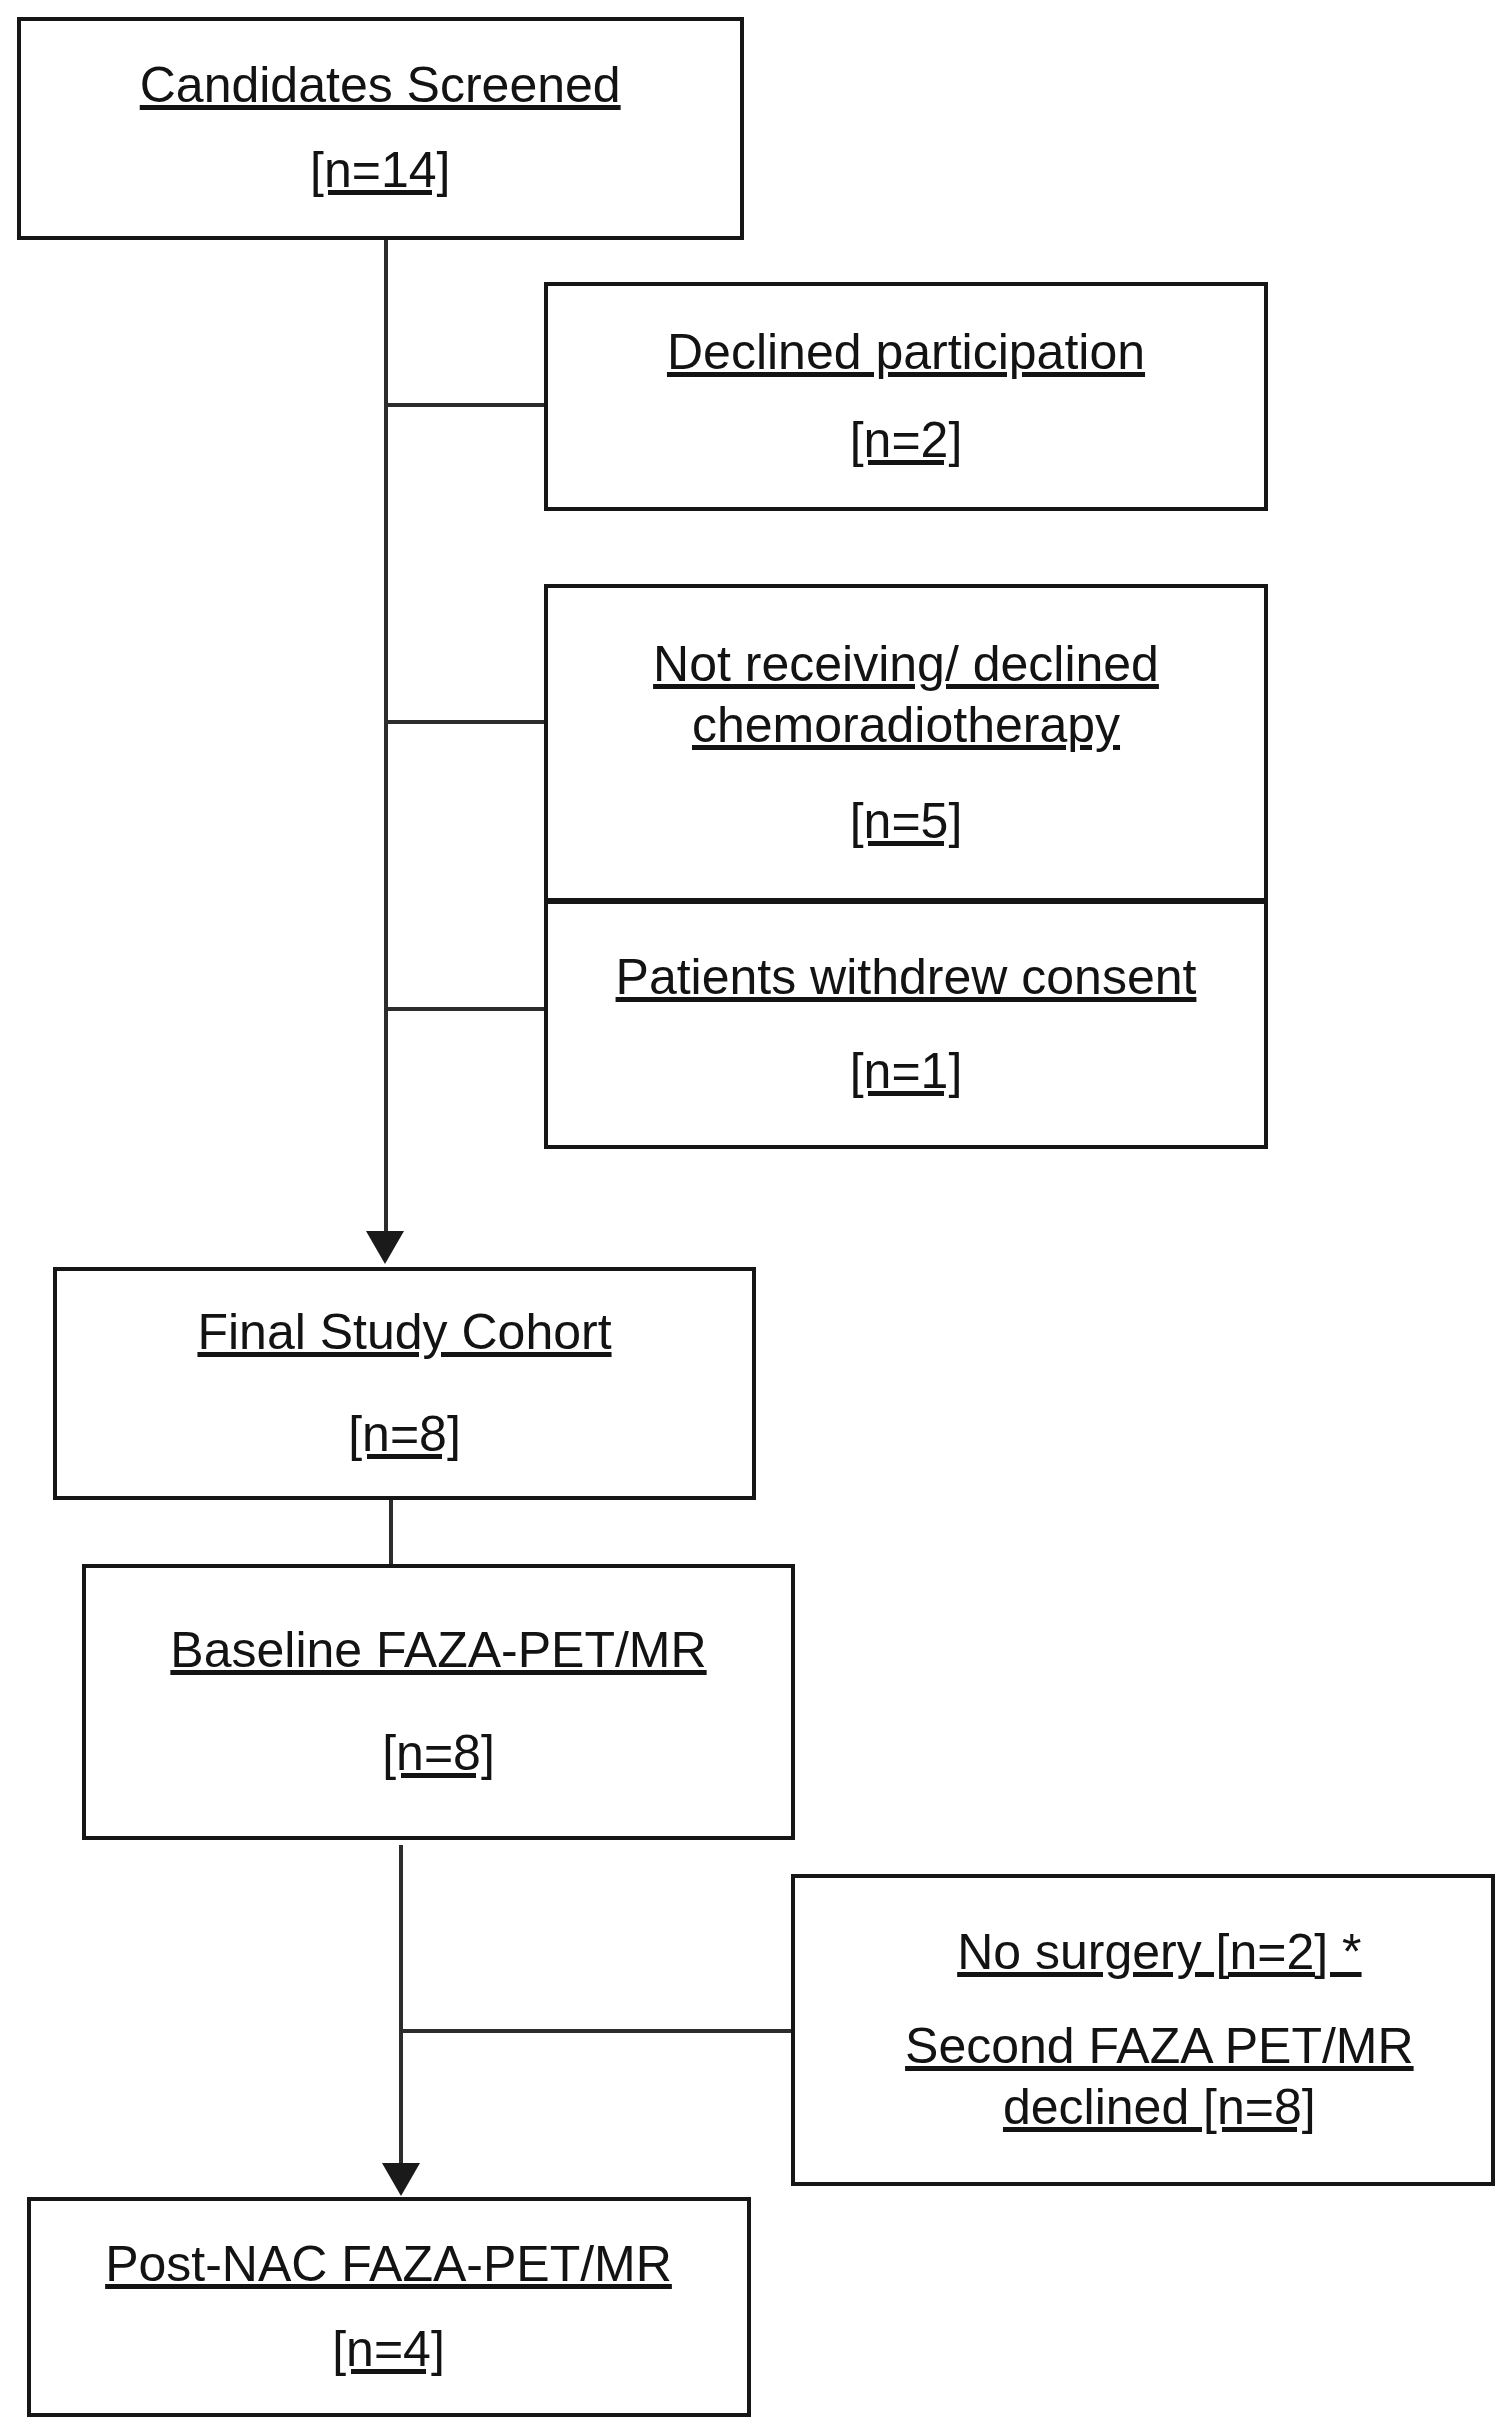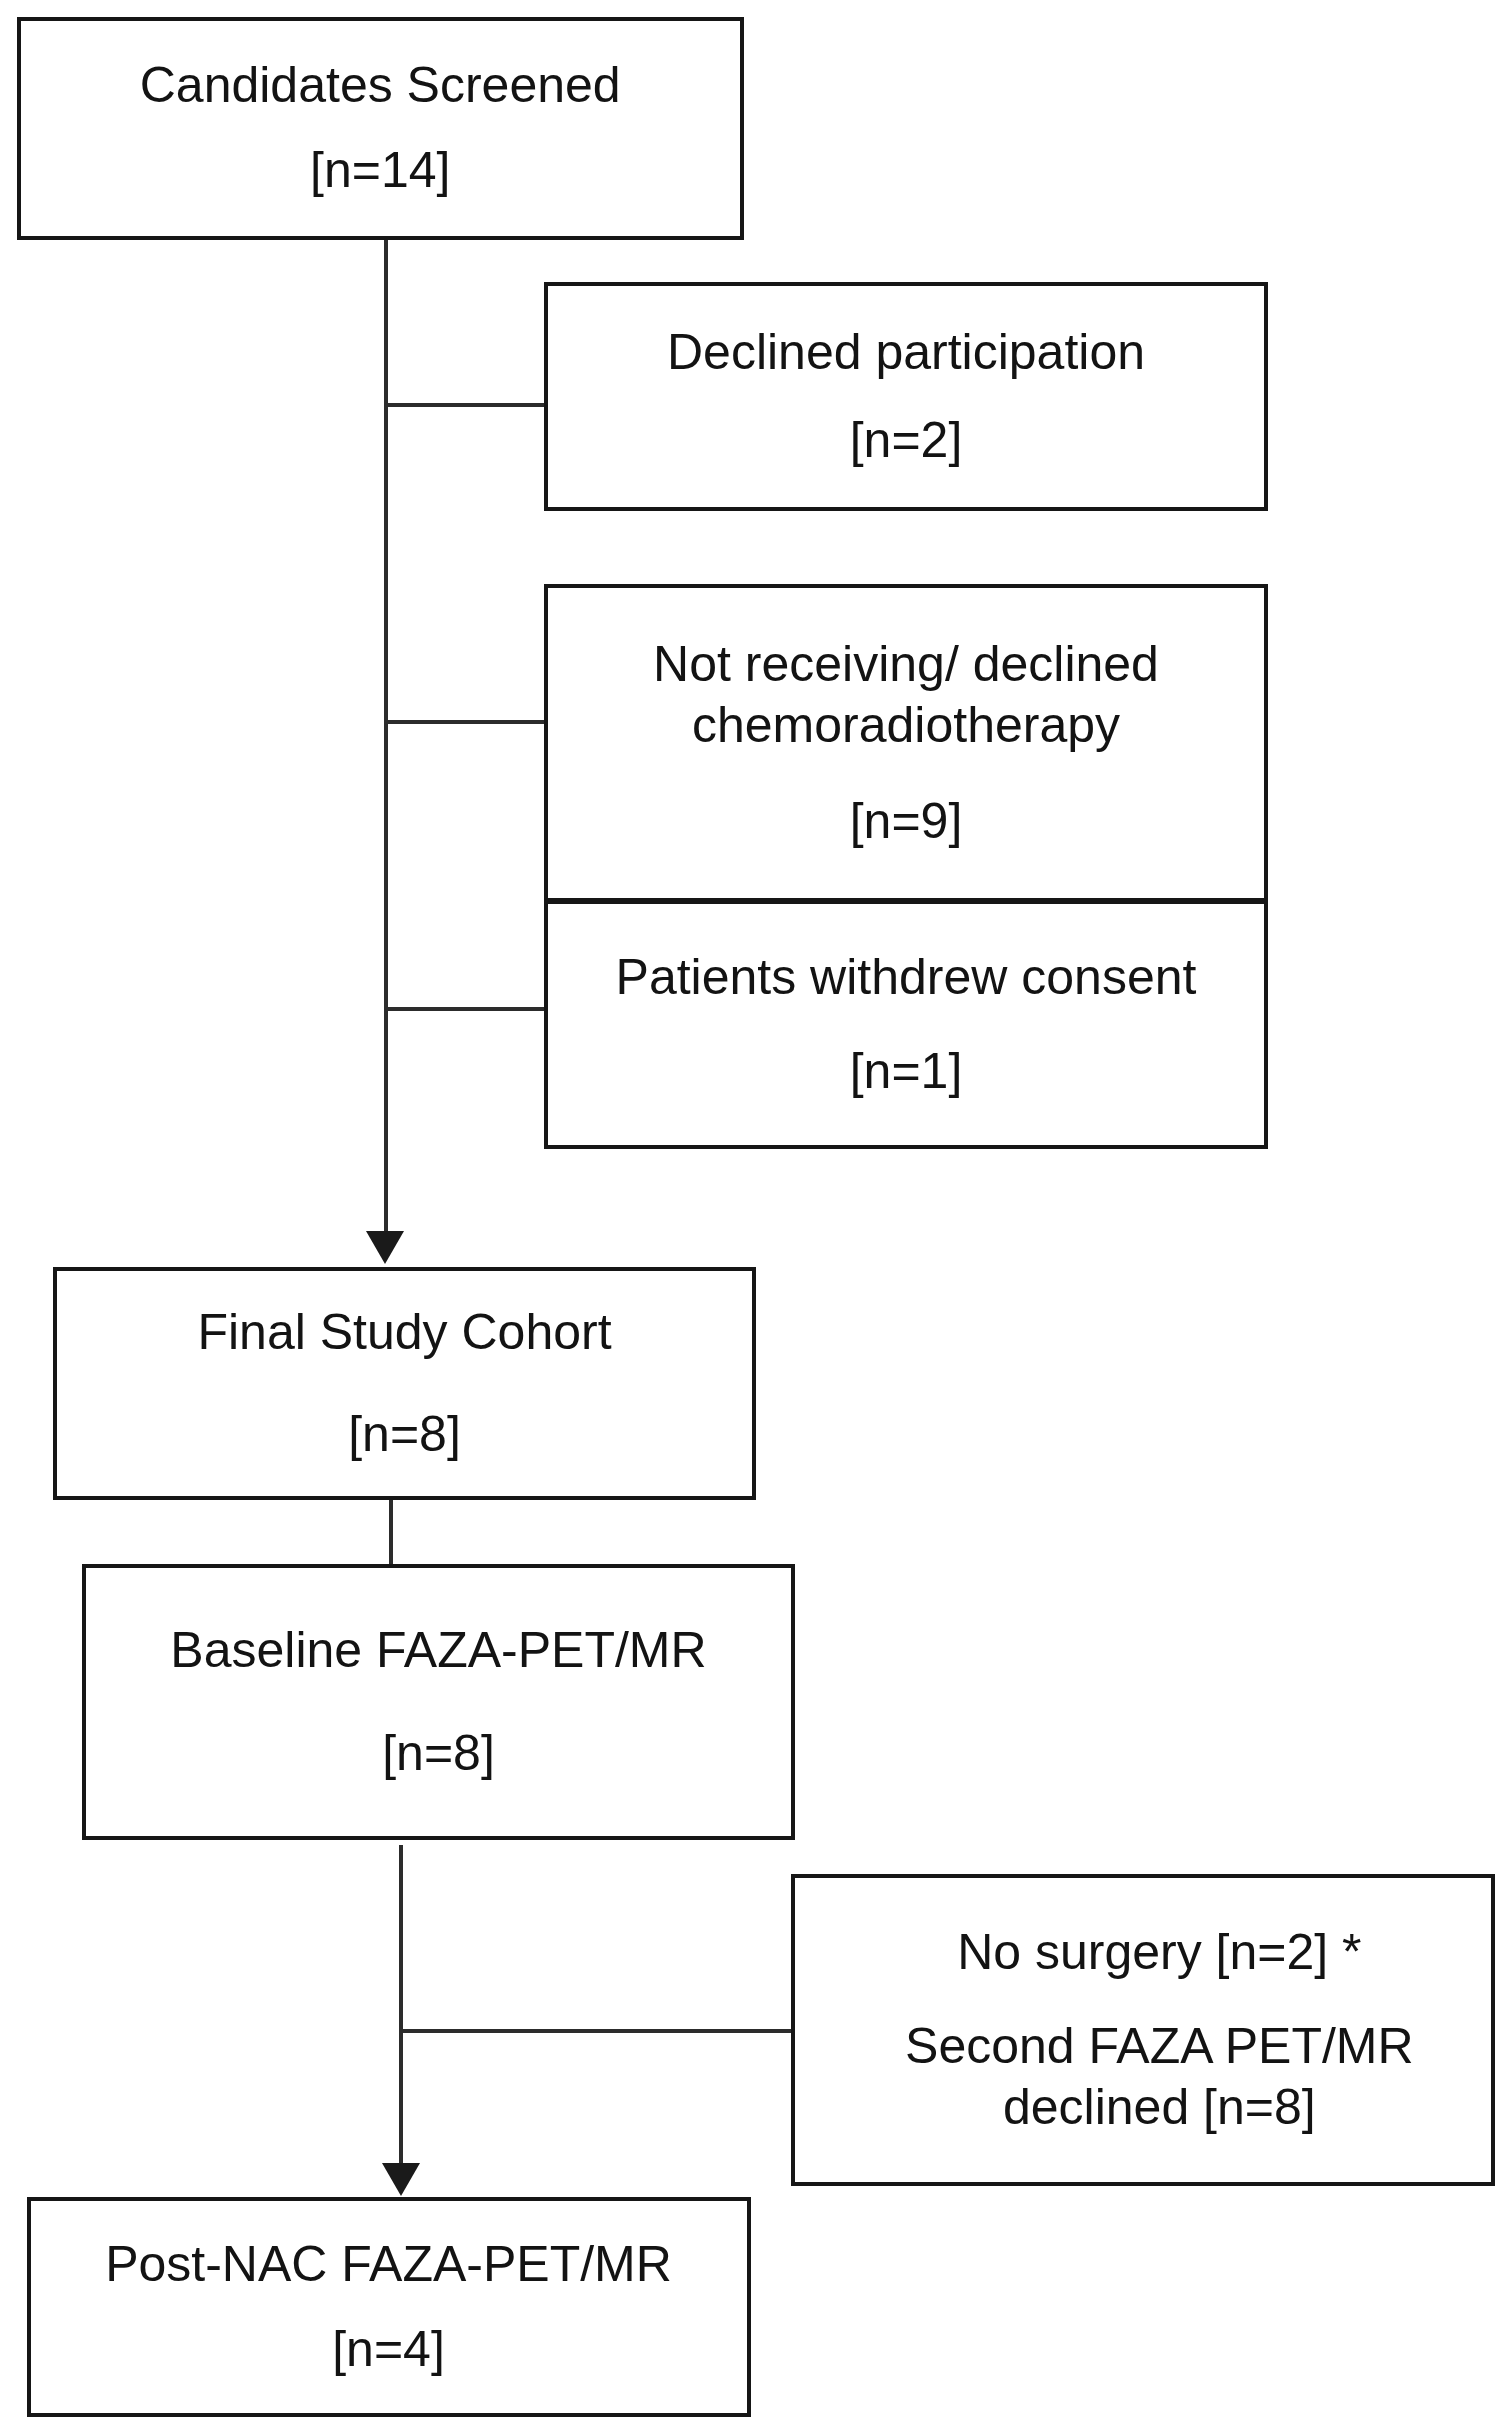--- a/index.html
+++ b/index.html
@@ -21,20 +21,21 @@
     border: 4.2px solid #161616;
     background: #ffffff;
     display: flex;
     flex-direction: column;
     align-items: center;
     justify-content: space-evenly;
     text-align: center;
     font-size: 50px;
     line-height: 1.22;
     padding: 9.8px 15.3px;
+    text-decoration: underline;
   }
   .fbox .t, .fbox .n {
     display: block;
     width: 100%;
   }
   .vline, .hline {
     position: absolute;
     background: #2c2c2c;
   }
   .vline { width: 4.2px; }
@@ -91,21 +92,21 @@
     <span class="n">[n=14]</span>
   </div>
 
   <div class="fbox" id="box-declined">
     <span class="t">Declined participation</span>
     <span class="n">[n=2]</span>
   </div>
 
   <div class="fbox" id="box-notrecv">
     <span class="t">Not receiving/ declined chemoradiotherapy</span>
-    <span class="n">[n=9]</span>
+    <span class="n">[n=5]</span>
   </div>
 
   <div class="fbox" id="box-withdrew">
     <span class="t">Patients withdrew consent</span>
     <span class="n">[n=1]</span>
   </div>
 
   <div class="fbox" id="box-final">
     <span class="t">Final Study Cohort</span>
     <span class="n">[n=8]</span>

